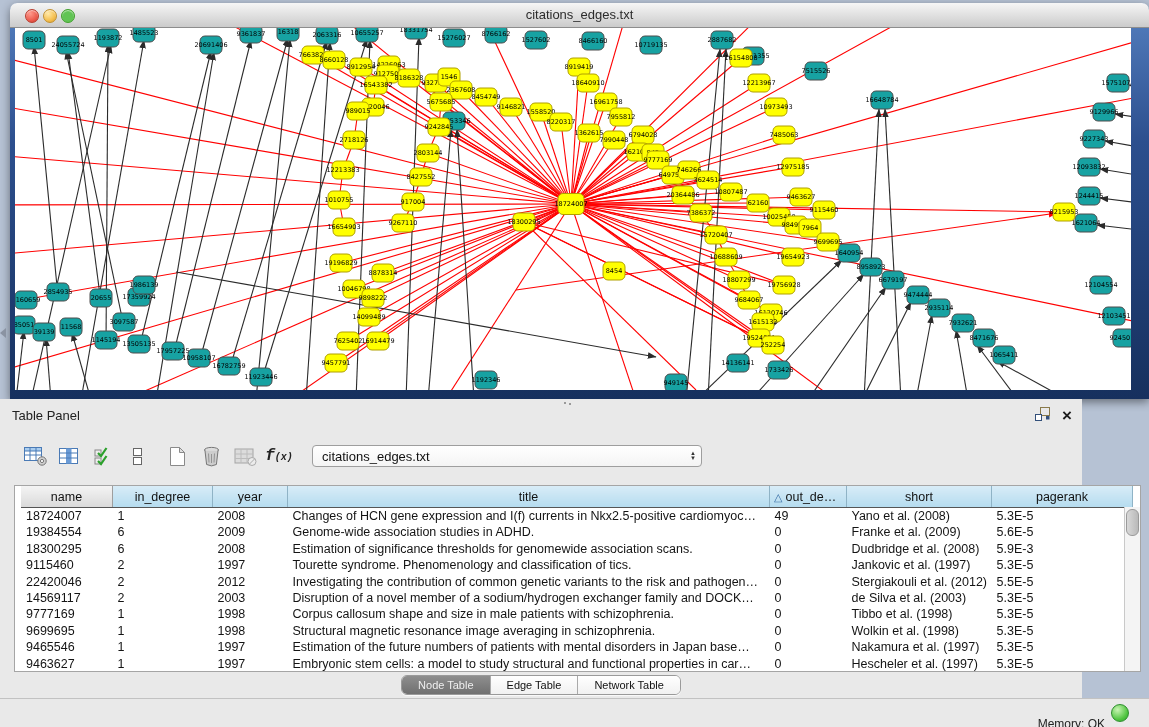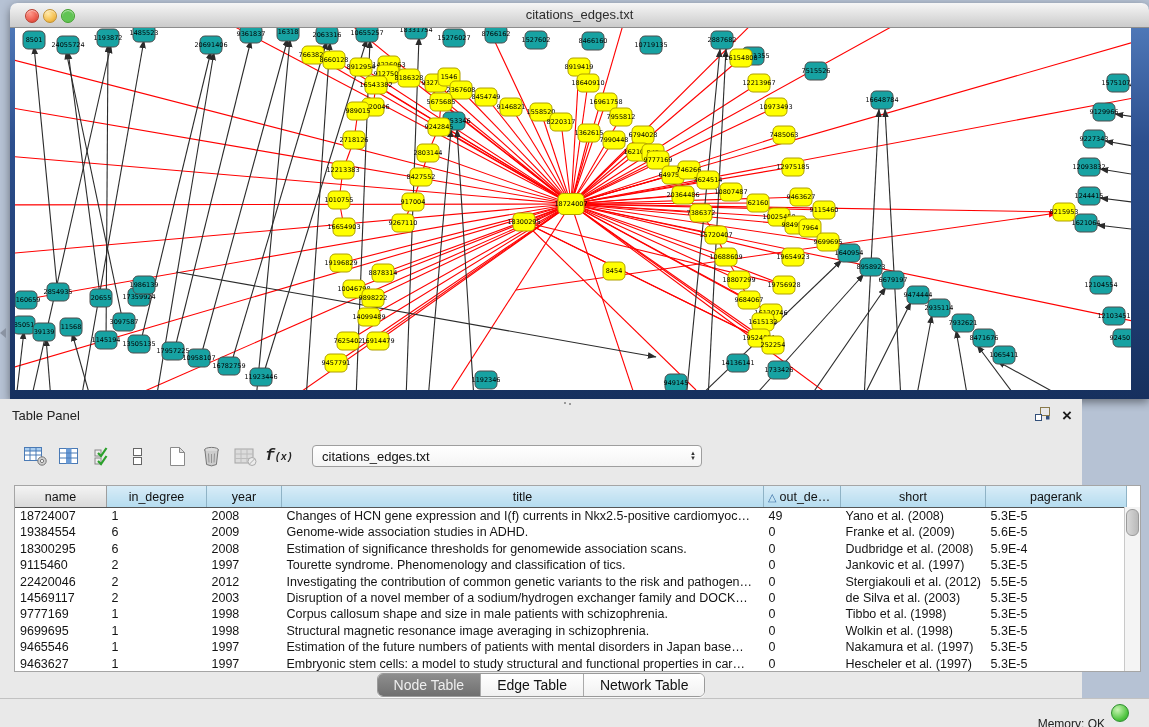--- a/index.html
+++ b/index.html
@@ -53,21 +53,21 @@
   .toolbar{position:absolute;left:0;top:31px;width:100%;height:52px;display:flex;align-items:center;padding-left:18px;box-sizing:border-box;}
   .tbtn{width:34px;height:28px;display:flex;align-items:center;justify-content:center;}
   .fx{font-family:Liberation Mono, monospace;font-style:italic;font-weight:bold;font-size:16px;color:#222;}
   .fx small{font-size:10px;font-weight:bold;}
   .combo{display:flex;align-items:center;height:22px;width:390px;margin-left:16px;
     background:linear-gradient(#ffffff,#f4f4f4);border:1px solid #9e9e9e;border-radius:4px;
     padding-left:9px;font-size:13px;color:#111;box-sizing:border-box;}
   .combo .arrows{margin-left:auto;margin-right:5px;display:flex;flex-direction:column;align-items:center;font-size:6px;line-height:5px;color:#333;}
   
   .table-wrap{position:absolute;left:14px;top:86px;width:1127px;height:187px;background:#fff;border:1px solid #a5a5a5;box-sizing:border-box;}
-  table{border-collapse:collapse;table-layout:fixed;width:1110px;}
+  table{border-collapse:collapse;table-layout:fixed;width:1110px;margin-left:6px;}
   th{height:21px;font-weight:normal;font-size:12.5px;color:#111;text-align:center;
      background:linear-gradient(#d8ecf7,#b5dcEF);border-right:1px solid #8fb3c6;border-bottom:1px solid #555;
      overflow:hidden;white-space:nowrap;padding:0 2px;}
   th.col-name{background:linear-gradient(#f4f4f4,#dadada);border-right:1px solid #9e9e9e;}
   th.col-out_degree{text-align:left;padding-left:4px;}
   th.col-fill{background:linear-gradient(#d8ecf7,#b5dcEF);border-right:none;}
   .sort{color:#3a6ea5;font-size:11px;}
   td{height:16px;line-height:16.4px;font-size:12.5px;color:#141414;white-space:nowrap;overflow:hidden;
      padding:0 0 0 5px;}
   .col-name{width:87px;}
@@ -78,21 +78,21 @@
   .col-short{width:140px;}
   .col-pagerank{width:136px;}
   .col-fill{width:auto;}
   .vscroll{position:absolute;top:21px;right:0;bottom:0;width:15px;background:#f4f4f4;border-left:1px solid #c9c9c9;}
   .vthumb{margin:2px 1px 0 1px;width:11px;height:25px;border:1px solid #9a9a9a;border-radius:6px;
     background:linear-gradient(90deg,#d8d8d8,#b9b9b9);}
   
   .tabs-row{position:absolute;left:0;top:273px;width:100%;height:26px;display:flex;justify-content:center;align-items:center;}
   .seg{display:inline-flex;border:1px solid #9a9a9a;border-radius:6px;overflow:hidden;background:#fff;
     box-shadow:0 1px 1px rgba(255,255,255,.8);}
-  .seg .tab{padding:3px 16px;font-size:14px;color:#111;background:linear-gradient(#ffffff,#f1f1f1);border-right:1px solid #aaa;}
+  .seg .tab{padding:3px 16px;font-size:11px;color:#111;background:linear-gradient(#ffffff,#f1f1f1);border-right:1px solid #aaa;}
   .seg .tab:last-child{border-right:none;}
   .seg .tab.sel{background:linear-gradient(#8e8e8e,#707070);color:#efefef;}
   
   .status-bar{position:absolute;left:0;top:698px;width:1149px;height:29px;background:#e9e9e9;border-top:1px solid #c2c2c2;}
   .mem{position:absolute;right:44px;top:18px;font-size:12px;color:#222;}
   .green-dot{position:absolute;right:20px;top:5px;width:16px;height:16px;border-radius:50%;
     border:1px solid #2d8f2d;background:radial-gradient(circle at 35% 30%,#c9f5b4,#4fc43f 65%,#2ea02e);}
 </style>
 </head>
 <body>
@@ -916,21 +916,21 @@
             <td class="col-pagerank">5.6E-5</td>
             <td class="col-fill"></td>
           </tr>
           <tr>
             <td class="col-name">18300295</td>
             <td class="col-in_degree">6</td>
             <td class="col-year">2008</td>
             <td class="col-title">Estimation of significance thresholds for genomewide association scans.</td>
             <td class="col-out_degree">0</td>
             <td class="col-short">Dudbridge et al. (2008)</td>
-            <td class="col-pagerank">5.9E-4</td>
+            <td class="col-pagerank">5.9E-3</td>
             <td class="col-fill"></td>
           </tr>
           <tr>
             <td class="col-name">9115460</td>
             <td class="col-in_degree">2</td>
             <td class="col-year">1997</td>
             <td class="col-title">Tourette syndrome. Phenomenology and classification of tics.</td>
             <td class="col-out_degree">0</td>
             <td class="col-short">Jankovic et al. (1997)</td>
             <td class="col-pagerank">5.3E-5</td>

